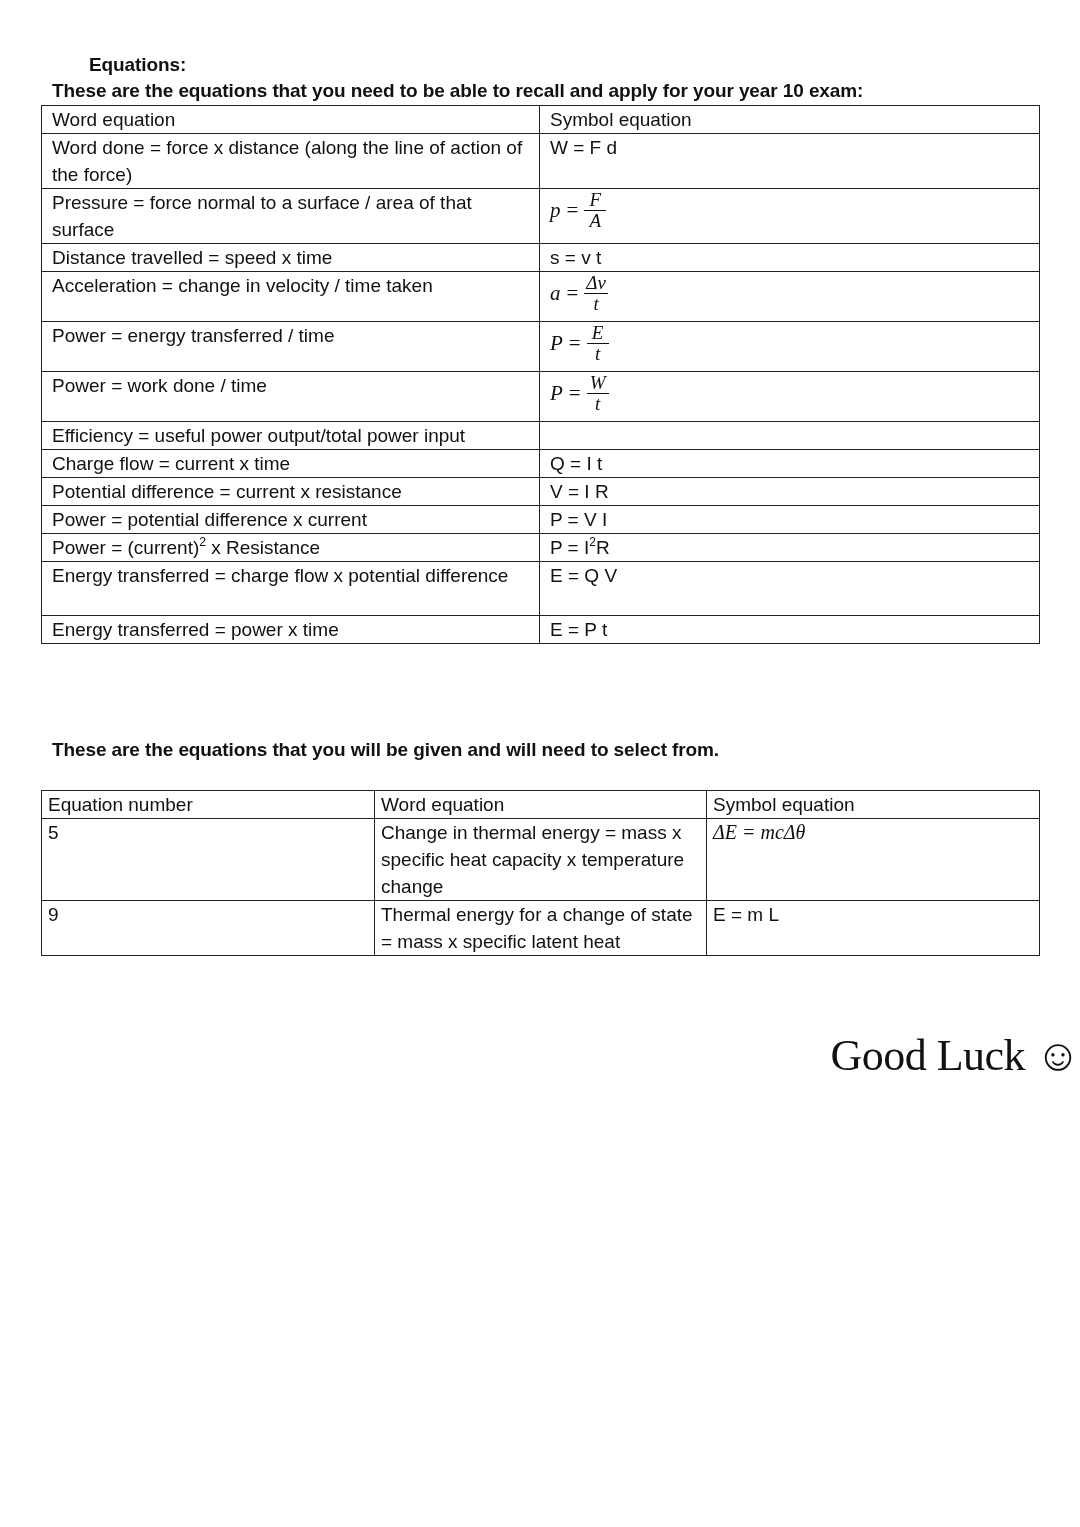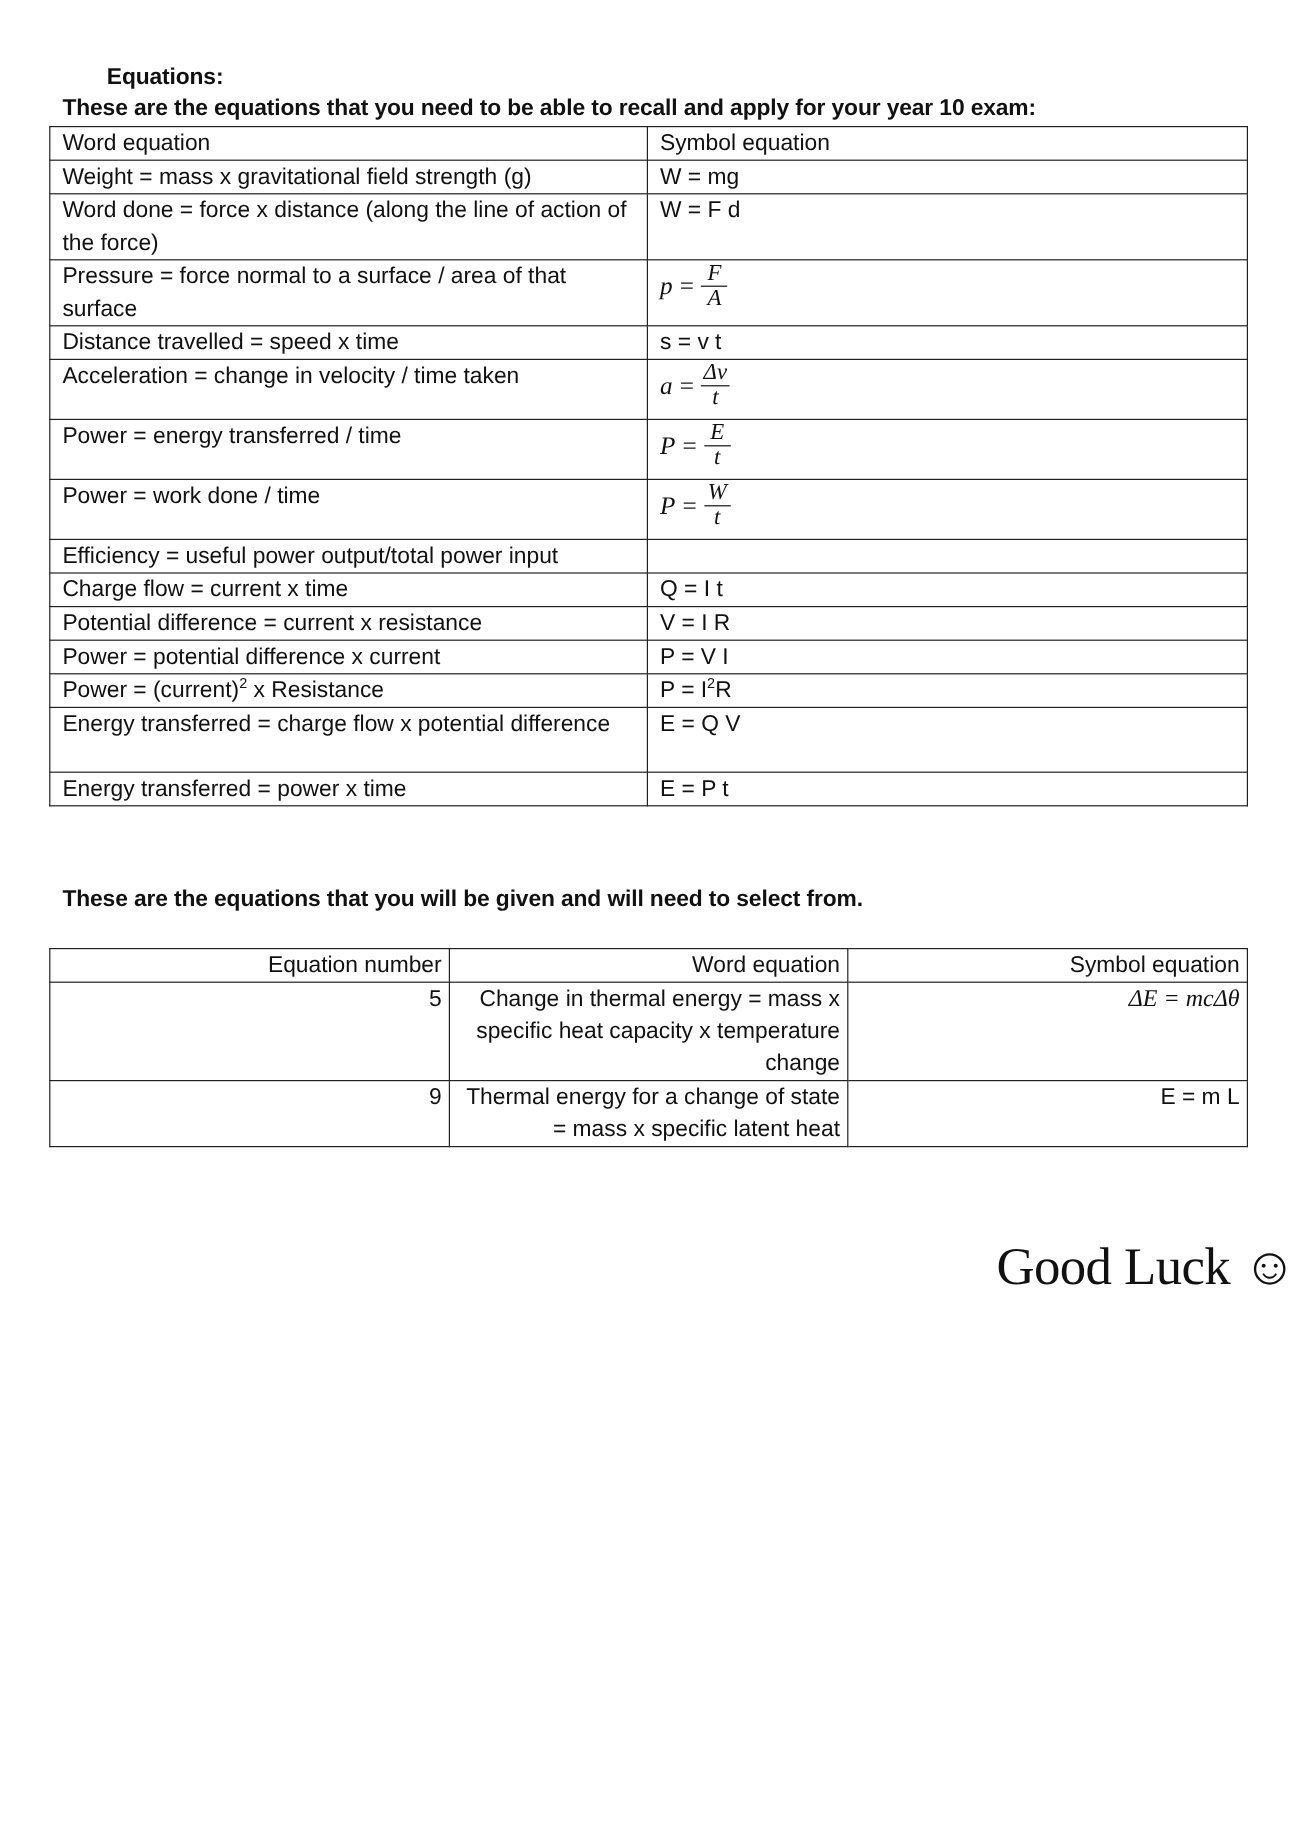--- a/index.html
+++ b/index.html
@@ -17,21 +17,21 @@
     #h3 { top: 739px; }
 
     table { border-collapse: collapse; position: absolute; table-layout: fixed; }
     td { border: 1.5px solid #222; vertical-align: top; font-size: 19px; line-height: 27px; padding: 0 8px 0 10px; }
 
     #t1 { left: 41px; top: 105px; width: 998px; }
     #t1 col.c1 { width: 498px; }
     #t1 col.c2 { width: 500px; }
 
     #t2 { left: 41px; top: 790px; width: 998px; }
-    #t2 td { text-align: right; padding: 0 6px; }
+    #t2 td { text-align: left; padding: 0 6px; }
     #t2 col.c1 { width: 333px; }
     #t2 col.c2 { width: 332px; }
     #t2 col.c3 { width: 333px; }
 
     .math { font-family: "Liberation Serif", "DejaVu Serif", serif; font-style: italic; font-size: 21px; }
     .frac-cell { position: relative; }
     .frac-wrap { display: flex; align-items: center; height: 100%; padding-top: 2px; }
     .lhs { font-family: "Liberation Serif", "DejaVu Serif", serif; font-style: italic; font-size: 21px; margin-right: 6px; }
     .eq { font-family: "Liberation Serif", "DejaVu Serif", serif; font-size: 21px; margin-right: 6px; }
     .frac { display: inline-flex; flex-direction: column; align-items: center; font-family: "Liberation Serif", "DejaVu Serif", serif; font-style: italic; font-size: 19px; line-height: 18px; }
@@ -53,24 +53,20 @@
 
 <table id="t1">
   <colgroup>
       <col class="c1">
       <col class="c2">
     </colgroup>
   <tbody>
       <tr style="height:27px">
     <td>Word equation</td>
     <td>Symbol equation</td>
-  </tr>
-  <tr style="height:27px">
-    <td>Weight = mass x gravitational field strength (g)</td>
-    <td>W = mg</td>
   </tr>
   <tr style="height:54px">
     <td>Word done = force x distance (along the line of action of the force)</td>
     <td>W = F d</td>
   </tr>
   <tr style="height:54px">
     <td>Pressure = force normal to a surface / area of that surface</td>
     <td class="frac-cell">
       <div class="frac-wrap">
         <span class="lhs">p</span>

